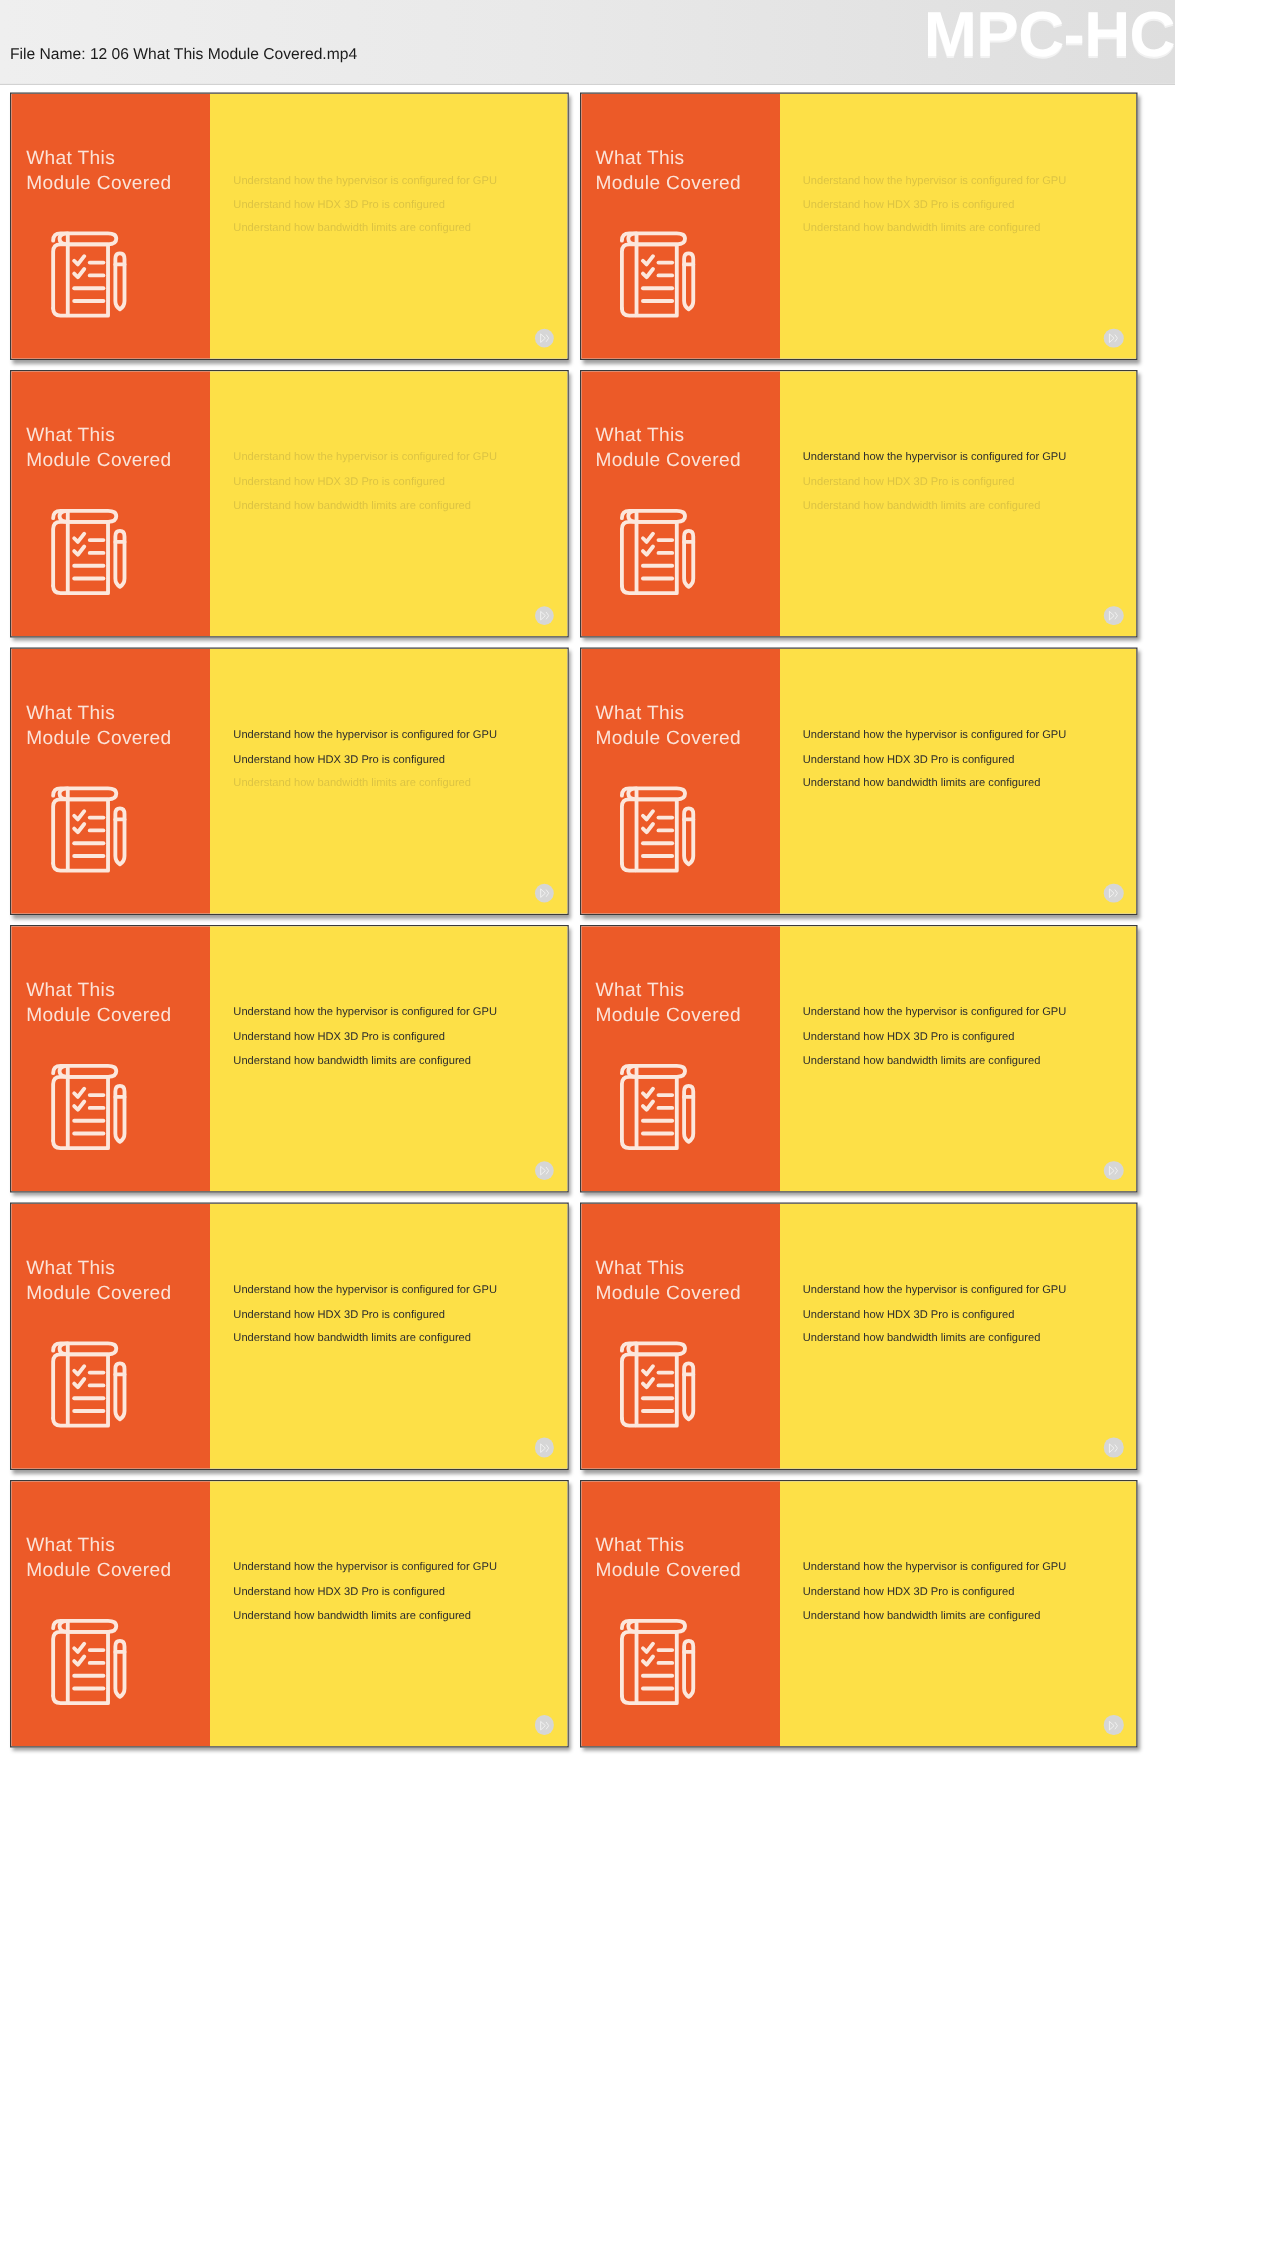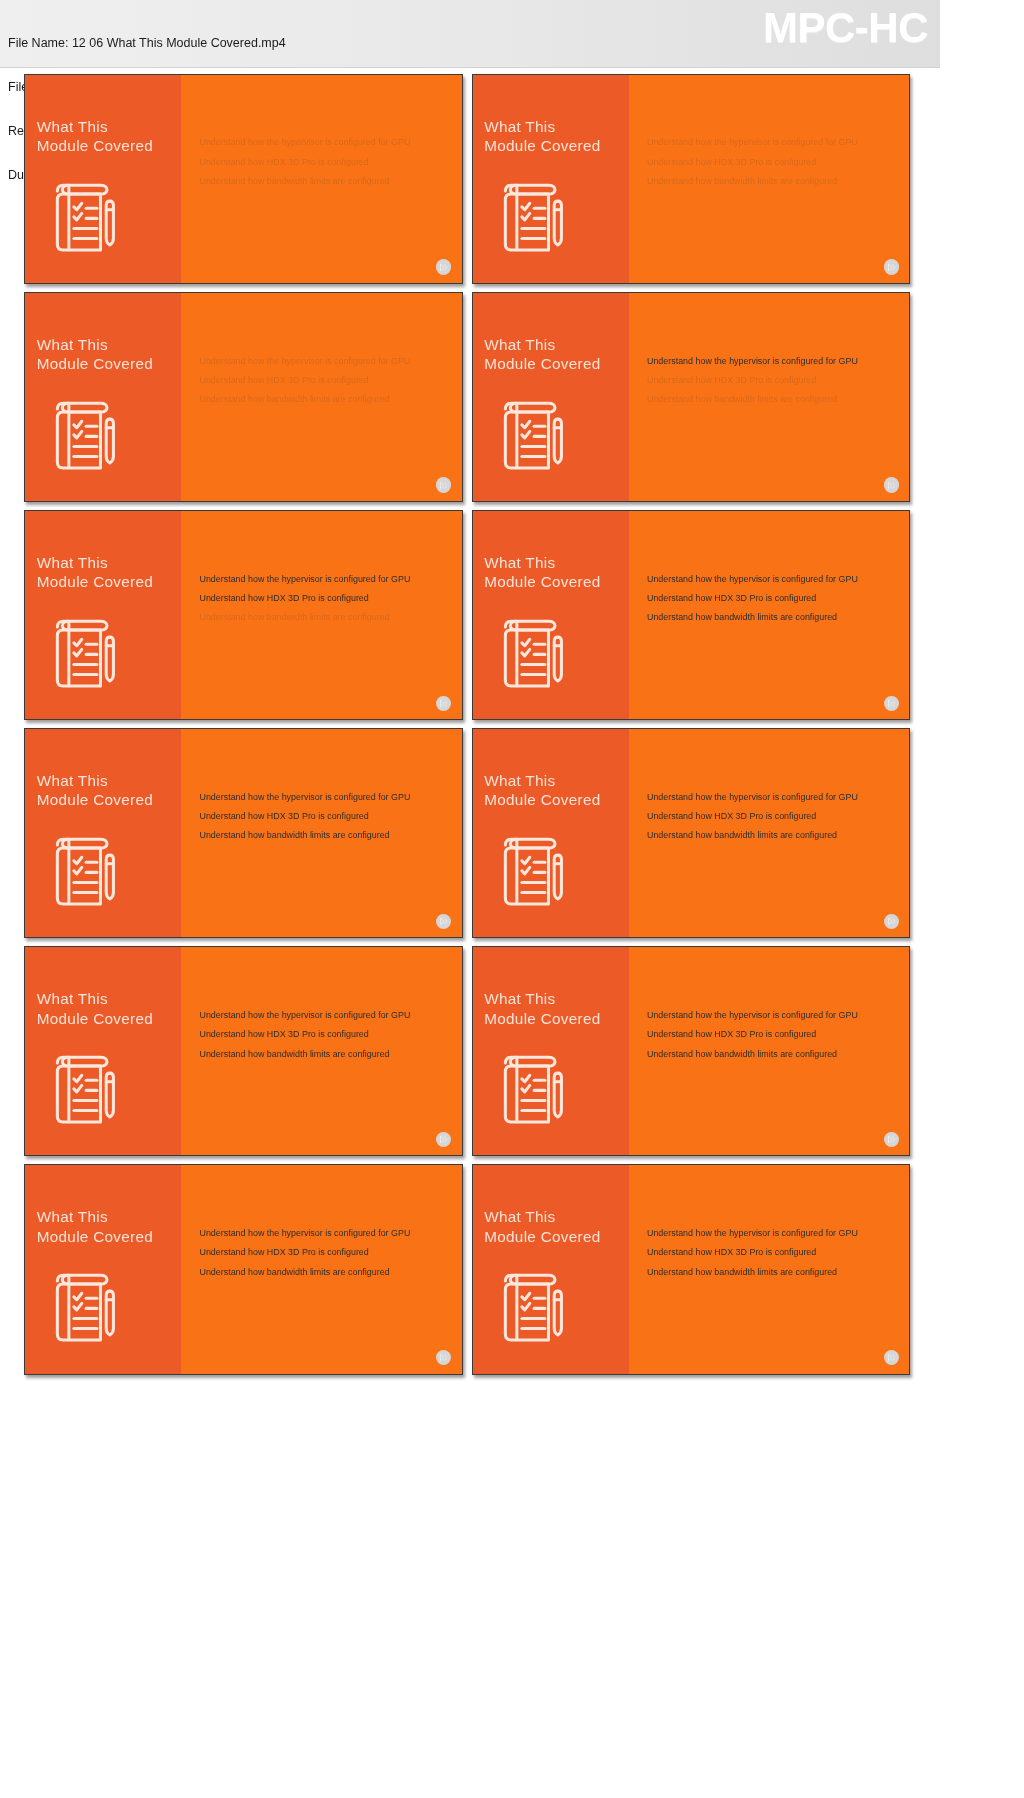--- a/index.html
+++ b/index.html
@@ -24,35 +24,35 @@
     left: 8px;
     top: 7px;
     font-size: 12.5px;
     line-height: 14.6px;
     color: #1b1b1b;
     white-space: pre;
   }
   .header-info div { white-space: nowrap; }
   .app-logo {
     position: absolute;
-    right: 12px;
+    right: 0;
     top: 2px;
-    font-size: 42px;
+    font-size: 51px;
     font-weight: bold;
     color: #ffffff;
     letter-spacing: -0.5px;
     line-height: 52px;
     text-shadow: 0 1px 0 rgba(255,255,255,0.6);
   }
 
   
   .sheet {
     position: relative;
     width: 916px;
-    padding: 6px 6px 0 24px;
+    padding: 6px 6px 0 8px;
   }
   .grid {
     display: grid;
     grid-template-columns: repeat(2, 1fr);
     gap: 8px 9px;
   }
 
   
   .thumb {
     position: relative;
@@ -68,21 +68,21 @@
     position: relative;
     width: 35.8%;
     height: 100%;
     background: #ec5a28;
     flex: none;
   }
   .slide-right {
     position: relative;
     flex: 1;
     height: 100%;
-    background: #f97316;
+    background: #fde047;
     text-decoration: underline;
   }
 
   .slide-title {
     position: absolute;
     left: 7.5%;
     top: 20%;
     font-size: 1.05em;
     line-height: 1.28em;
     color: #fbe3d8;

